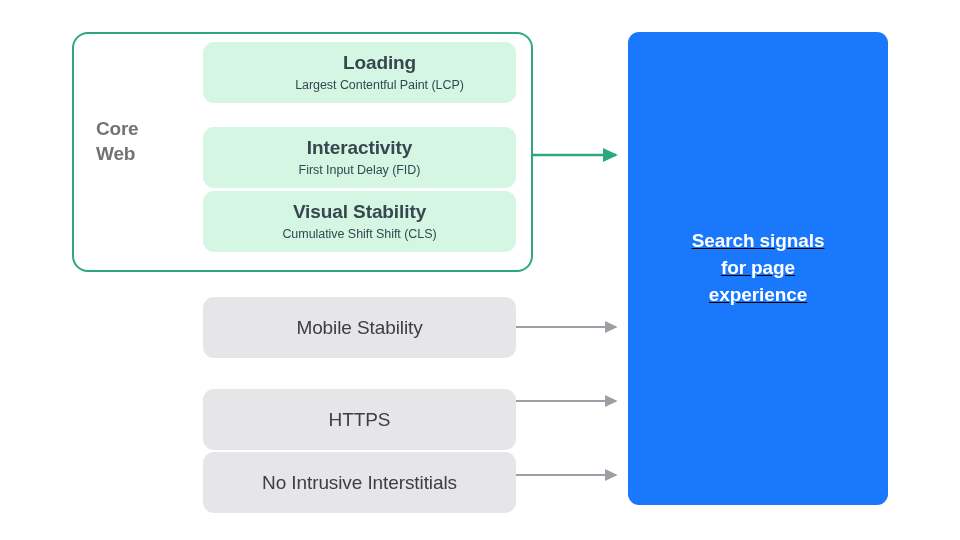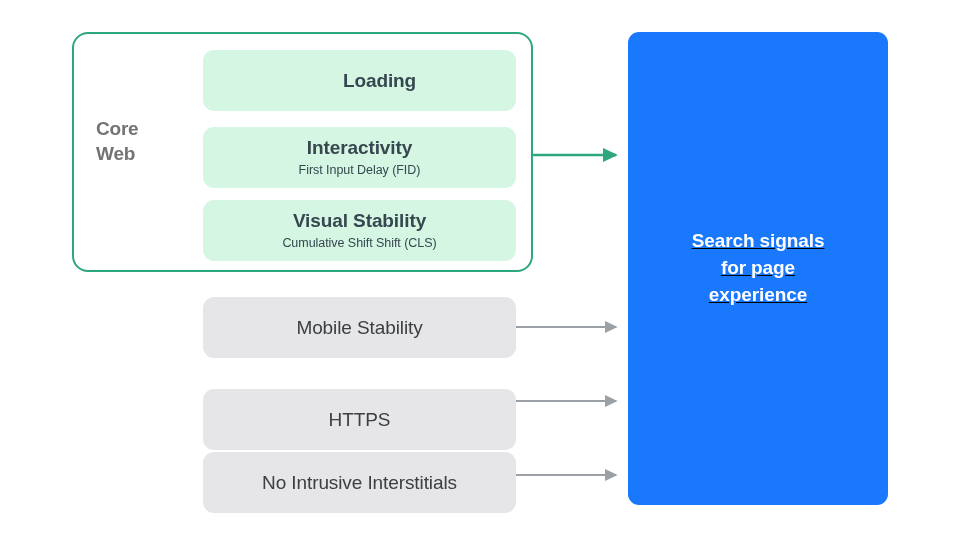--- a/index.html
+++ b/index.html
@@ -52,23 +52,23 @@
     width: 313px;    
     height: 61px;
     box-sizing: border-box;
     background: #D4F6E3;
     border-radius: 11px;
     display: flex;
     flex-direction: column;
     align-items: center;
     justify-content: center;
   }
-  .vital-card.c0 { top: 16px; padding-left: 40px; }   
+  .vital-card.c0 { top: 8px; padding-left: 40px; }   
   .vital-card.c1 { top: 93px; }   
-  .vital-card.c2 { top: 166px; }  
+  .vital-card.c2 { top: 157px; }  
 
   .vital-title {
     color: #37474F;
     font-size: 19px;
     font-weight: bold;
     line-height: 1.12;
     letter-spacing: -0.1px;
   }
   .vital-sub {
     color: #37474F;
@@ -143,20 +143,21 @@
 
   <div class="cwv-container">
 
     <div class="cwv-label">
       <span>Core</span>
       <span>Web</span>
     </div>
 
     <div class="vital-card c0">
       <div class="vital-title">Loading</div>
+      <div class="vital-sub">Largest Contentful Paint (LCP)</div>
     </div>
 
     <div class="vital-card c1">
       <div class="vital-title">Interactivity</div>
       <div class="vital-sub">First Input Delay (FID)</div>
     </div>
 
     <div class="vital-card c2">
       <div class="vital-title">Visual Stability</div>
       <div class="vital-sub">Cumulative Shift Shift (CLS)</div>

